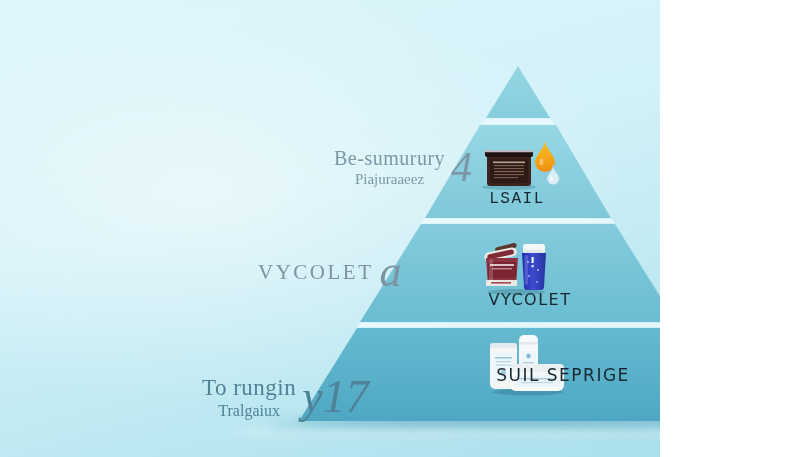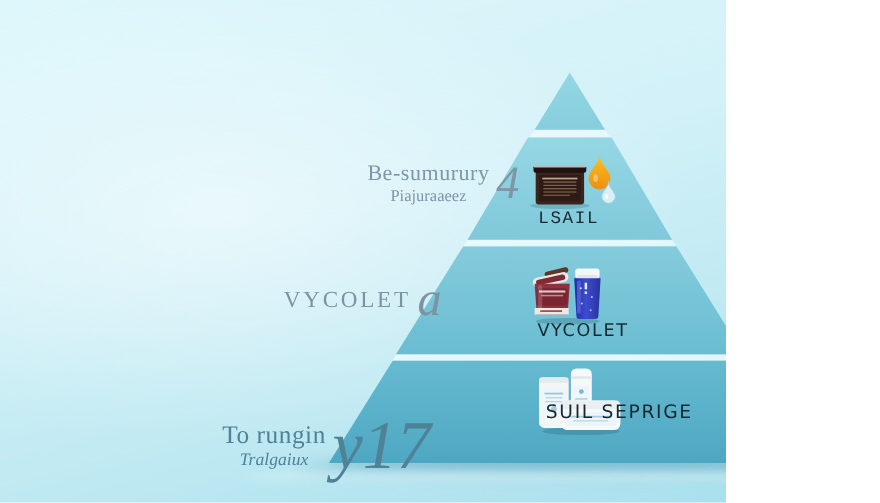--- a/index.html
+++ b/index.html
@@ -29,22 +29,22 @@
     font-size:42px;font-style:italic;line-height:1;
     font-family:"Liberation Serif", serif;
   }
   #side-top{left:334px;top:146px;}
   #side-top .line2{}
   #side-middle{left:258px;top:250px;color:#7d93a2;align-items:center;}
   #side-middle .line1{font-size:21px;letter-spacing:2.5px;}
   #side-middle .big{font-size:44px;}
   #side-bottom{left:202px;top:344px;color:#4f8296;margin-top:30px;}
   #side-bottom .line1{font-size:23px;}
-  #side-bottom .line2{font-style:italic;font-size:16px;}
-  #side-bottom .big{font-size:62px;}
+  #side-bottom .line2{font-size:16px;}
+  #side-bottom .big{font-size:46px;}
 
   
   .tier-label{
     position:absolute;transform:translateX(-50%);
     color:#182730;
     font-family:"DejaVu Sans", sans-serif;
     font-weight:500;letter-spacing:1.5px;
     white-space:nowrap;
   }
   #label-tier1{left:517px;top:190px;font-size:16px;font-family:Liberation Mono, monospace;}

